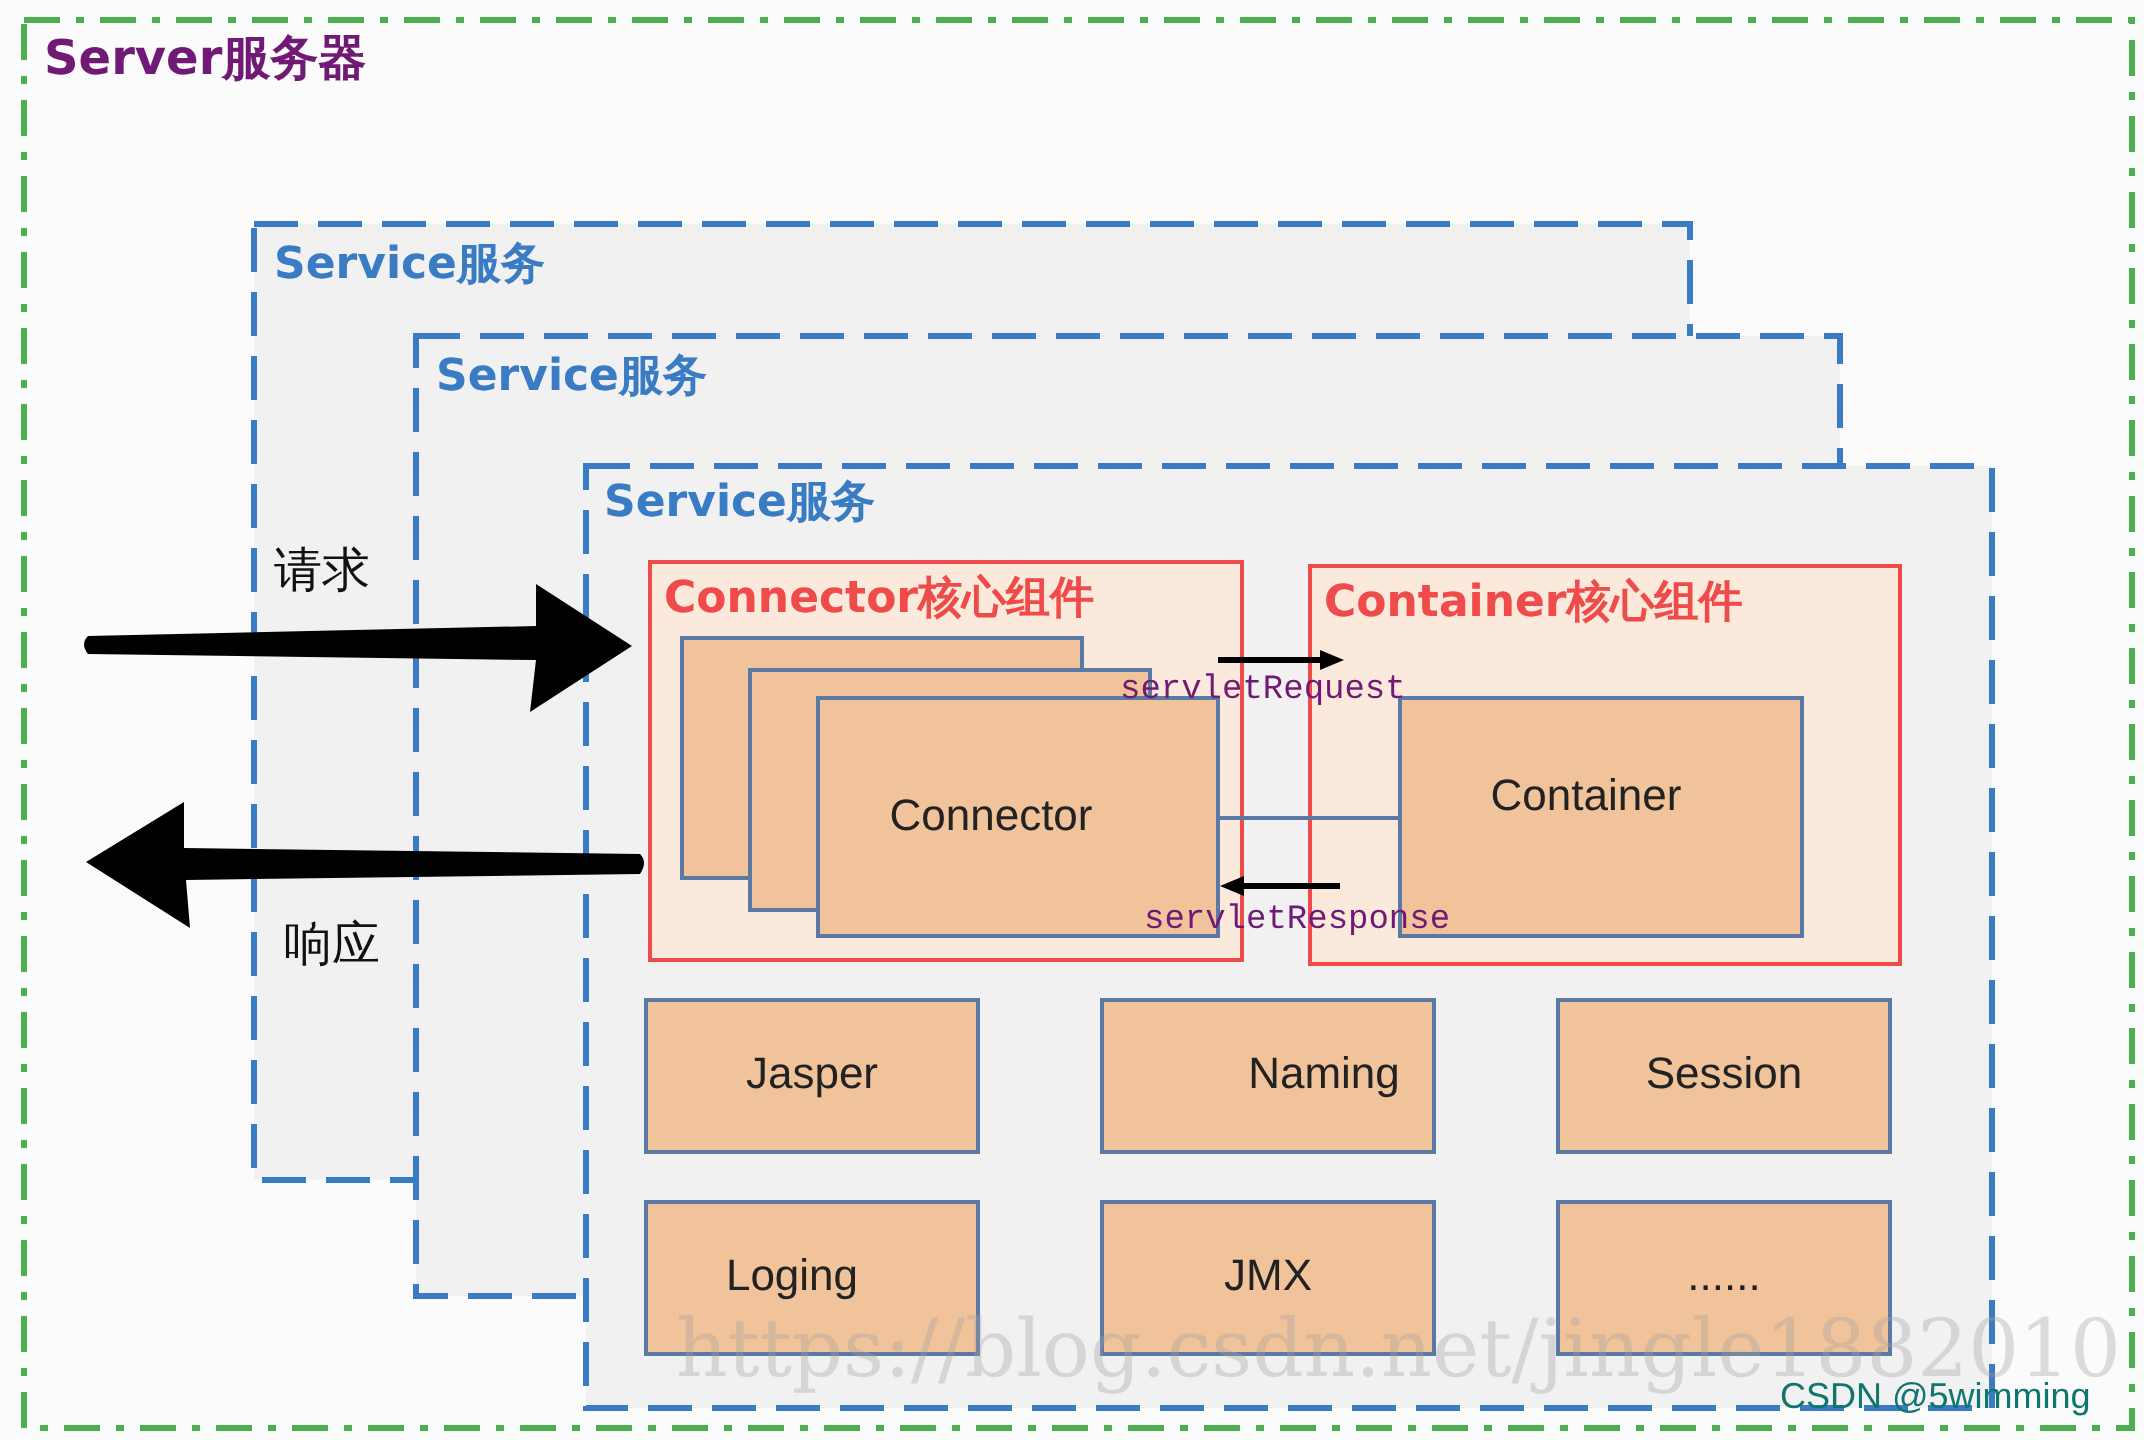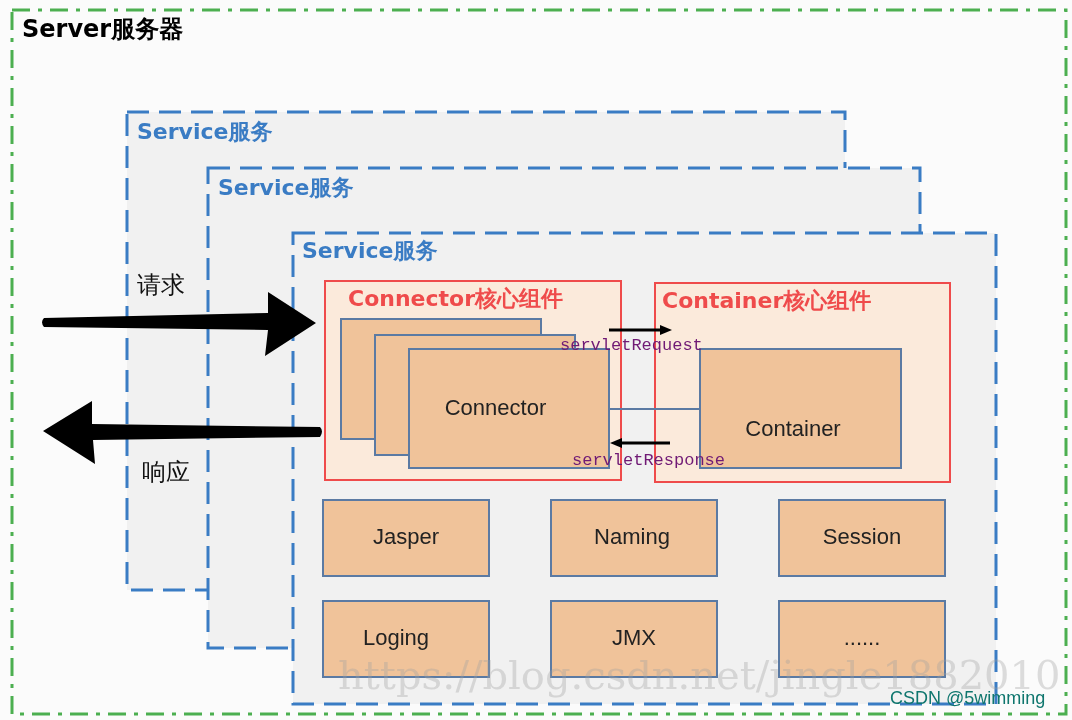--- a/index.html
+++ b/index.html
@@ -1,19 +1,19 @@
 <!DOCTYPE html>
 <html><head>
   <meta charset="utf-8">
   <style>
     html, body { margin: 0; padding: 0; }
     body { width: 1072px; height: 720px; background: #fbfbfb; position: relative; overflow: hidden; font-family: "DejaVu Sans", sans-serif; }
     svg { position: absolute; left: 0; top: 0; }
     .lbl { position: absolute; white-space: nowrap; }
-    .server-title { color: #000000; font-weight: bold; font-size: 24px; }
+    .server-title { color: #701a75; font-weight: bold; font-size: 24px; }
     .service-title { color: #3a7cc4; font-weight: bold; font-size: 22px; }
     .core-title { color: #ef4b4b; font-weight: bold; font-size: 22px; }
     .box-text { color: #222; font-size: 22px; font-family: "Liberation Sans", sans-serif; text-align: center; }
     .flow-text { color: #701a75; font-size: 17px; font-family: Liberation Mono, monospace; }
     .cn { color: #111; font-size: 24px; }
     .watermark { color: rgba(160,160,160,0.35); font-family: "DejaVu Serif", serif; font-size: 40px; }
     .credit { color: #0f766e; font-size: 18px; font-family: "Liberation Sans", sans-serif; }
   </style>
 </head>
 <body>
@@ -56,35 +56,35 @@
       <rect x="551" y="601" width="166" height="76" fill="#f0c39a" stroke="#5b7aa3" stroke-width="2"></rect>
       <rect x="779" y="601" width="166" height="76" fill="#f0c39a" stroke="#5b7aa3" stroke-width="2"></rect>
     </g>
 </svg>
 
 <div class="lbl server-title" style="left:22px; top:13px;">Server服务器</div>
 <div class="lbl service-title" style="left:137px; top:117px;">Service服务</div>
 <div class="lbl service-title" style="left:218px; top:173px;">Service服务</div>
 <div class="lbl service-title" style="left:302px; top:236px;">Service服务</div>
 
-<div class="lbl core-title" style="left:332px; top:284px;margin-left:16px;">Connector核心组件</div>
+<div class="lbl core-title" style="left:332px; top:284px;">Connector核心组件</div>
 <div class="lbl core-title" style="left:662px; top:286px;">Container核心组件</div>
 
 <div class="lbl box-text" style="left:409px; top:395px; width:173px;">Connector</div>
-<div class="lbl box-text" style="left:700px; top:416px; width:186px;">Container</div>
+<div class="lbl box-text" style="left:700px; top:385px; width:186px;">Container</div>
 
 <div class="lbl flow-text" style="left:560px; top:336px;">servletRequest</div>
 <div class="lbl flow-text" style="left:572px; top:451px;">servletResponse</div>
 
 <div class="lbl cn" style="left:137px; top:269px;">请求</div>
 <div class="lbl cn" style="left:142px; top:456px;">响应</div>
 
 <div id="comp-labels">
     <div class="lbl box-text" style="left: 323px; top: 524px; width: 166px;">Jasper</div>
-    <div class="lbl box-text" style="left: 551px; top: 524px; width: 162px;">Naming</div>
+    <div class="lbl box-text" style="left: 581px; top: 524px; width: 162px;">Naming</div>
     <div class="lbl box-text" style="left: 779px; top: 524px; width: 166px;">Session</div>
     <div class="lbl box-text" style="left: 323px; top: 625px; width: 146px;">Loging</div>
     <div class="lbl box-text" style="left: 551px; top: 625px; width: 166px;">JMX</div>
     <div class="lbl box-text" style="left: 779px; top: 625px; width: 166px;">......</div>
   </div>
 
 <div class="lbl watermark" style="left:338px; top:652px;">https://blog.csdn.net/jingle1882010</div>
 <div class="lbl credit" style="left:890px; top:688px;">CSDN @5wimming</div>
 
 </body></html>

